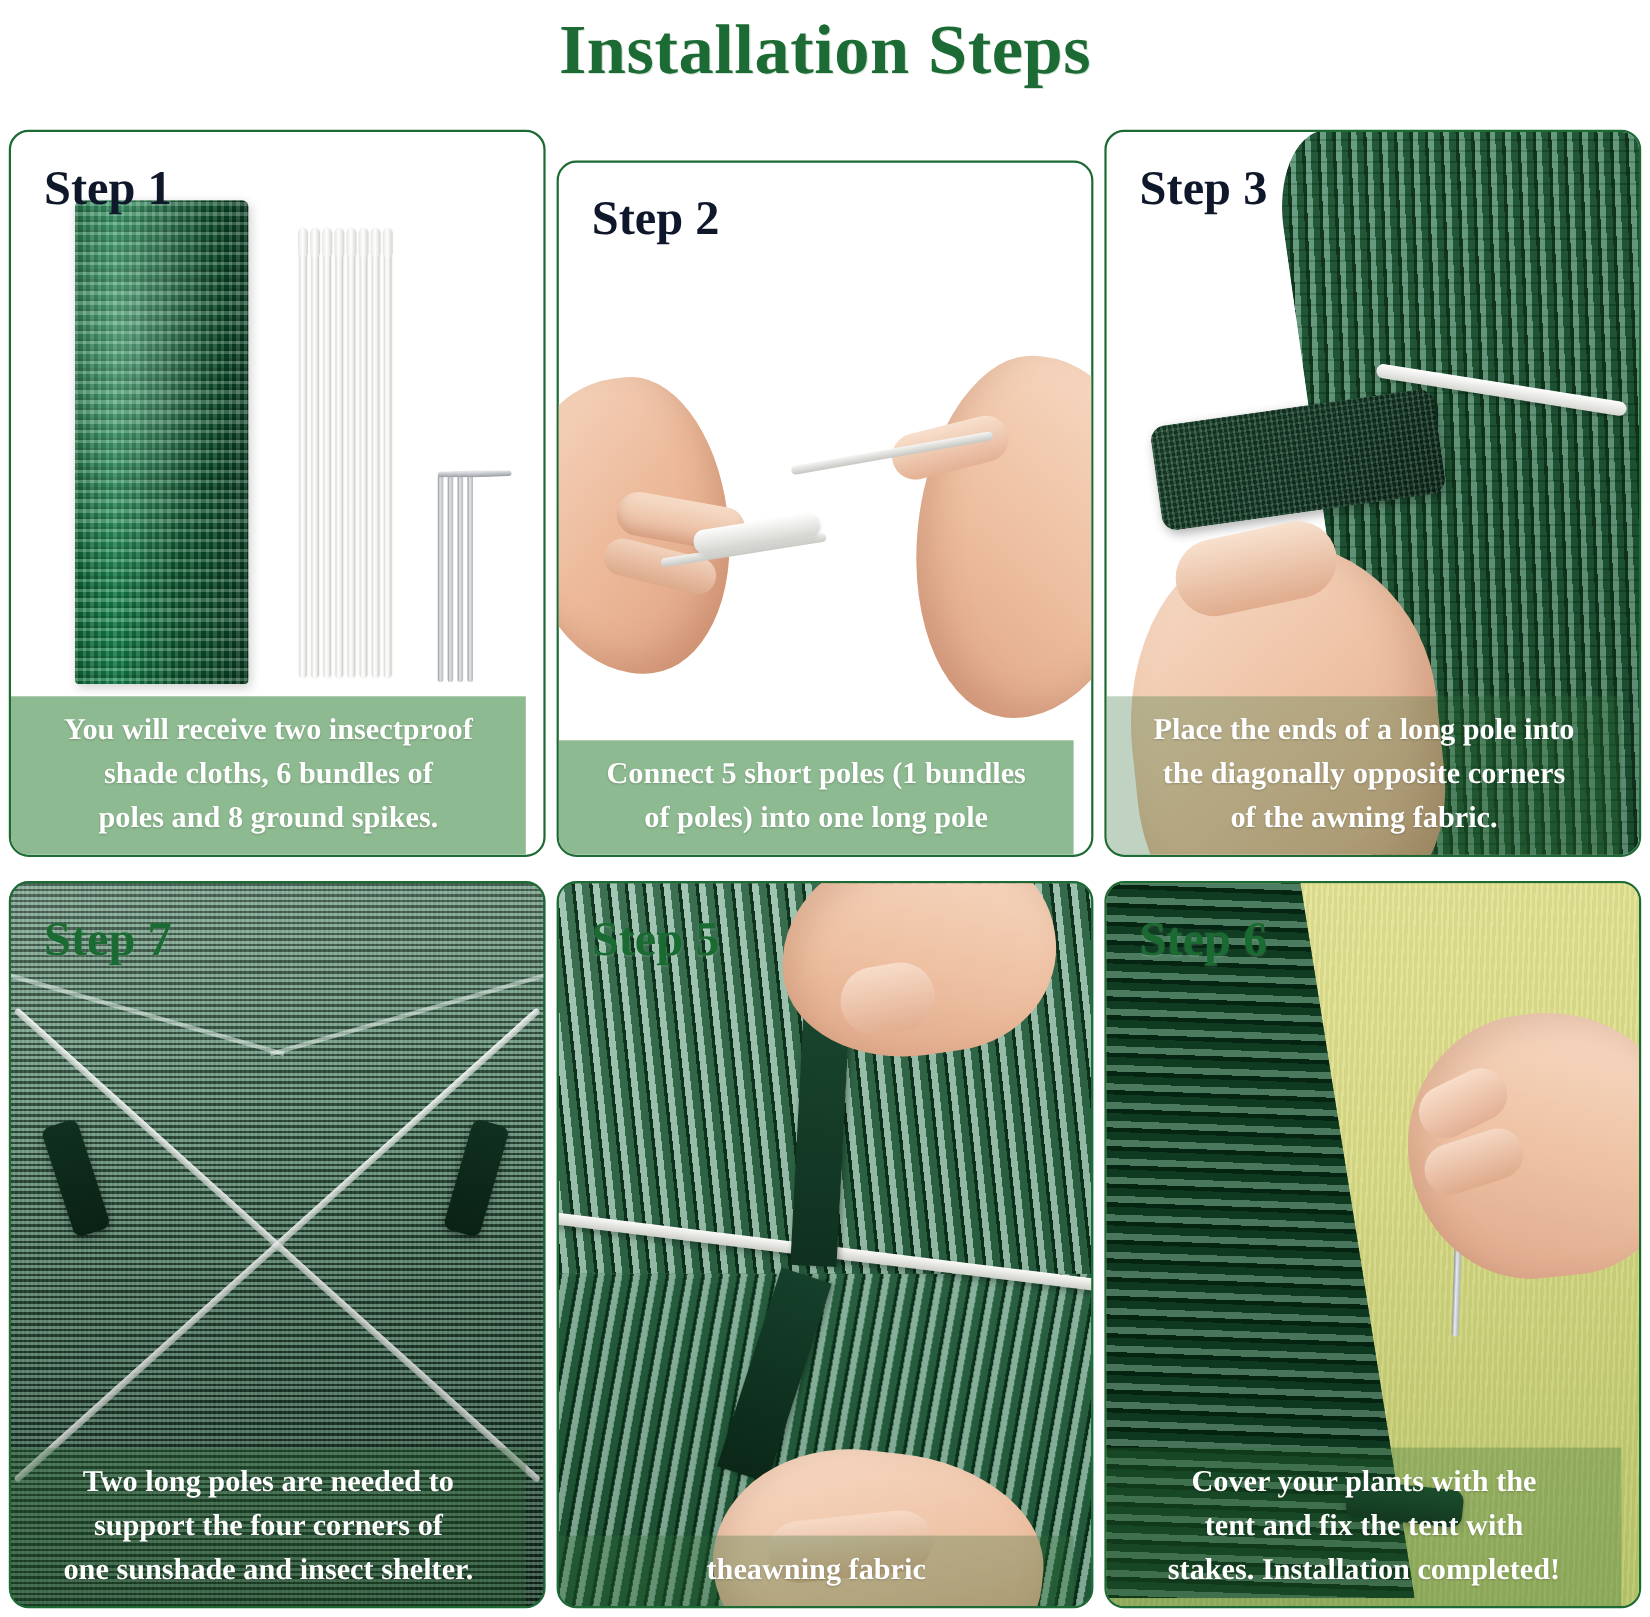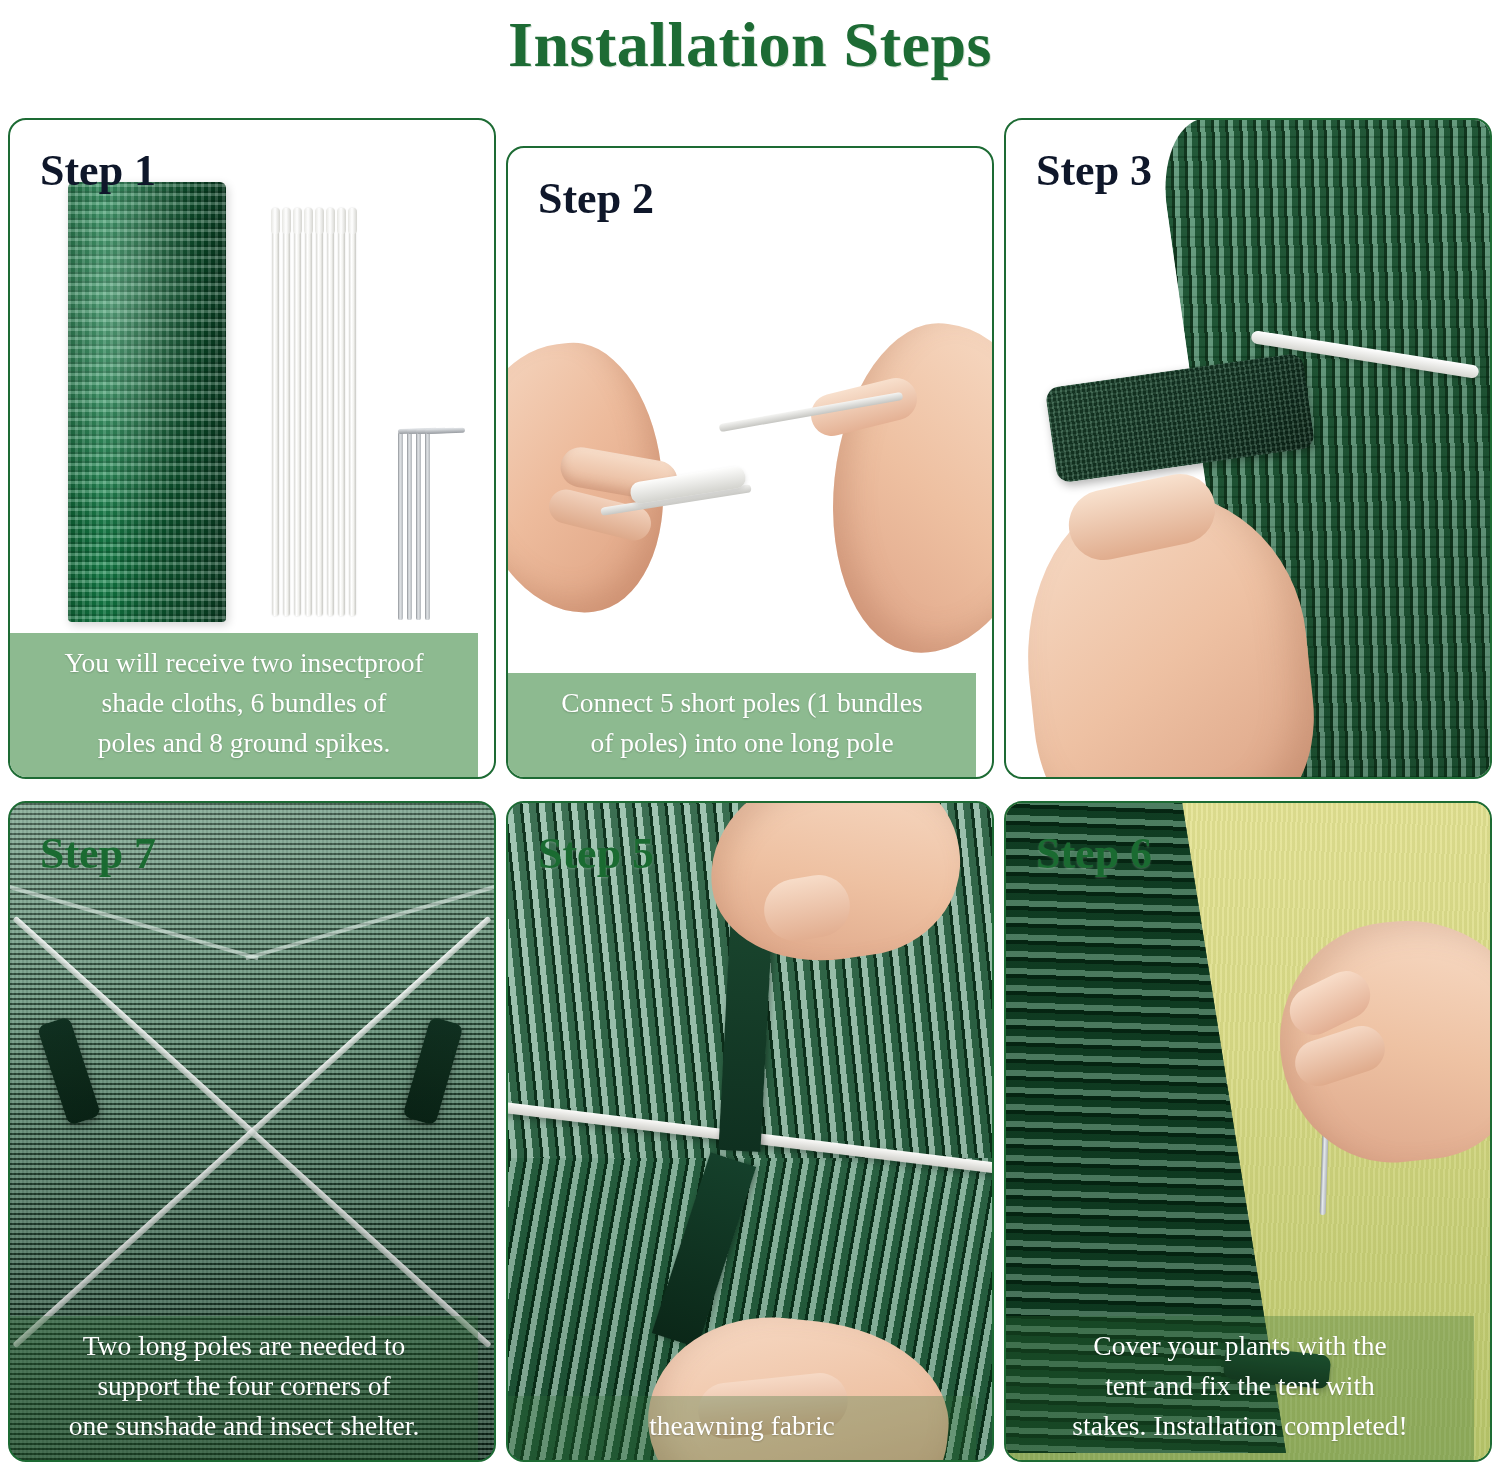--- a/index.html
+++ b/index.html
@@ -85,21 +85,21 @@
   .caption {
     position: absolute;
     left: 0;
     right: 16px;
     bottom: 0;
     z-index: 9;
     padding: 10px 16px 14px 16px;
     text-align: center;
     font-size: 27.5px;
     line-height: 40px;
-    font-weight: normal;
+    font-weight: bold;
     color: #ffffff;
     box-sizing: border-box;
     text-shadow: 0 1px 2px rgba(0,0,0,0.20);
   }
   .caption.light { background: rgba(125,176,129,0.88); }
   .caption.dark  { background: rgba(46,110,54,0.30); }
   .caption .cline { display: block; }
 
   
   .s1 { background: #ffffff; }
@@ -559,20 +559,25 @@
 
     <div class="panel s3">
       <div class="photo">
         <div class="mesh"></div>
         <div class="pole"></div>
         <div class="strap"></div>
         <div class="hand"></div>
         <div class="thumb"></div>
       </div>
       <div class="step-label">Step 3</div>
+      <div class="caption dark">
+        <span class="cline">Place the ends of a long pole into</span>
+        <span class="cline">the diagonally opposite corners</span>
+        <span class="cline">of the awning fabric.</span>
+      </div>
     </div>
 
     <div class="panel s4 overlay-label">
       <div class="photo">
         <div class="mesh"></div>
         <div class="roofseam-l"></div>
         <div class="roofseam-r"></div>
         <div class="xpole-a"></div>
         <div class="xpole-b"></div>
         <div class="tab-l"></div>

